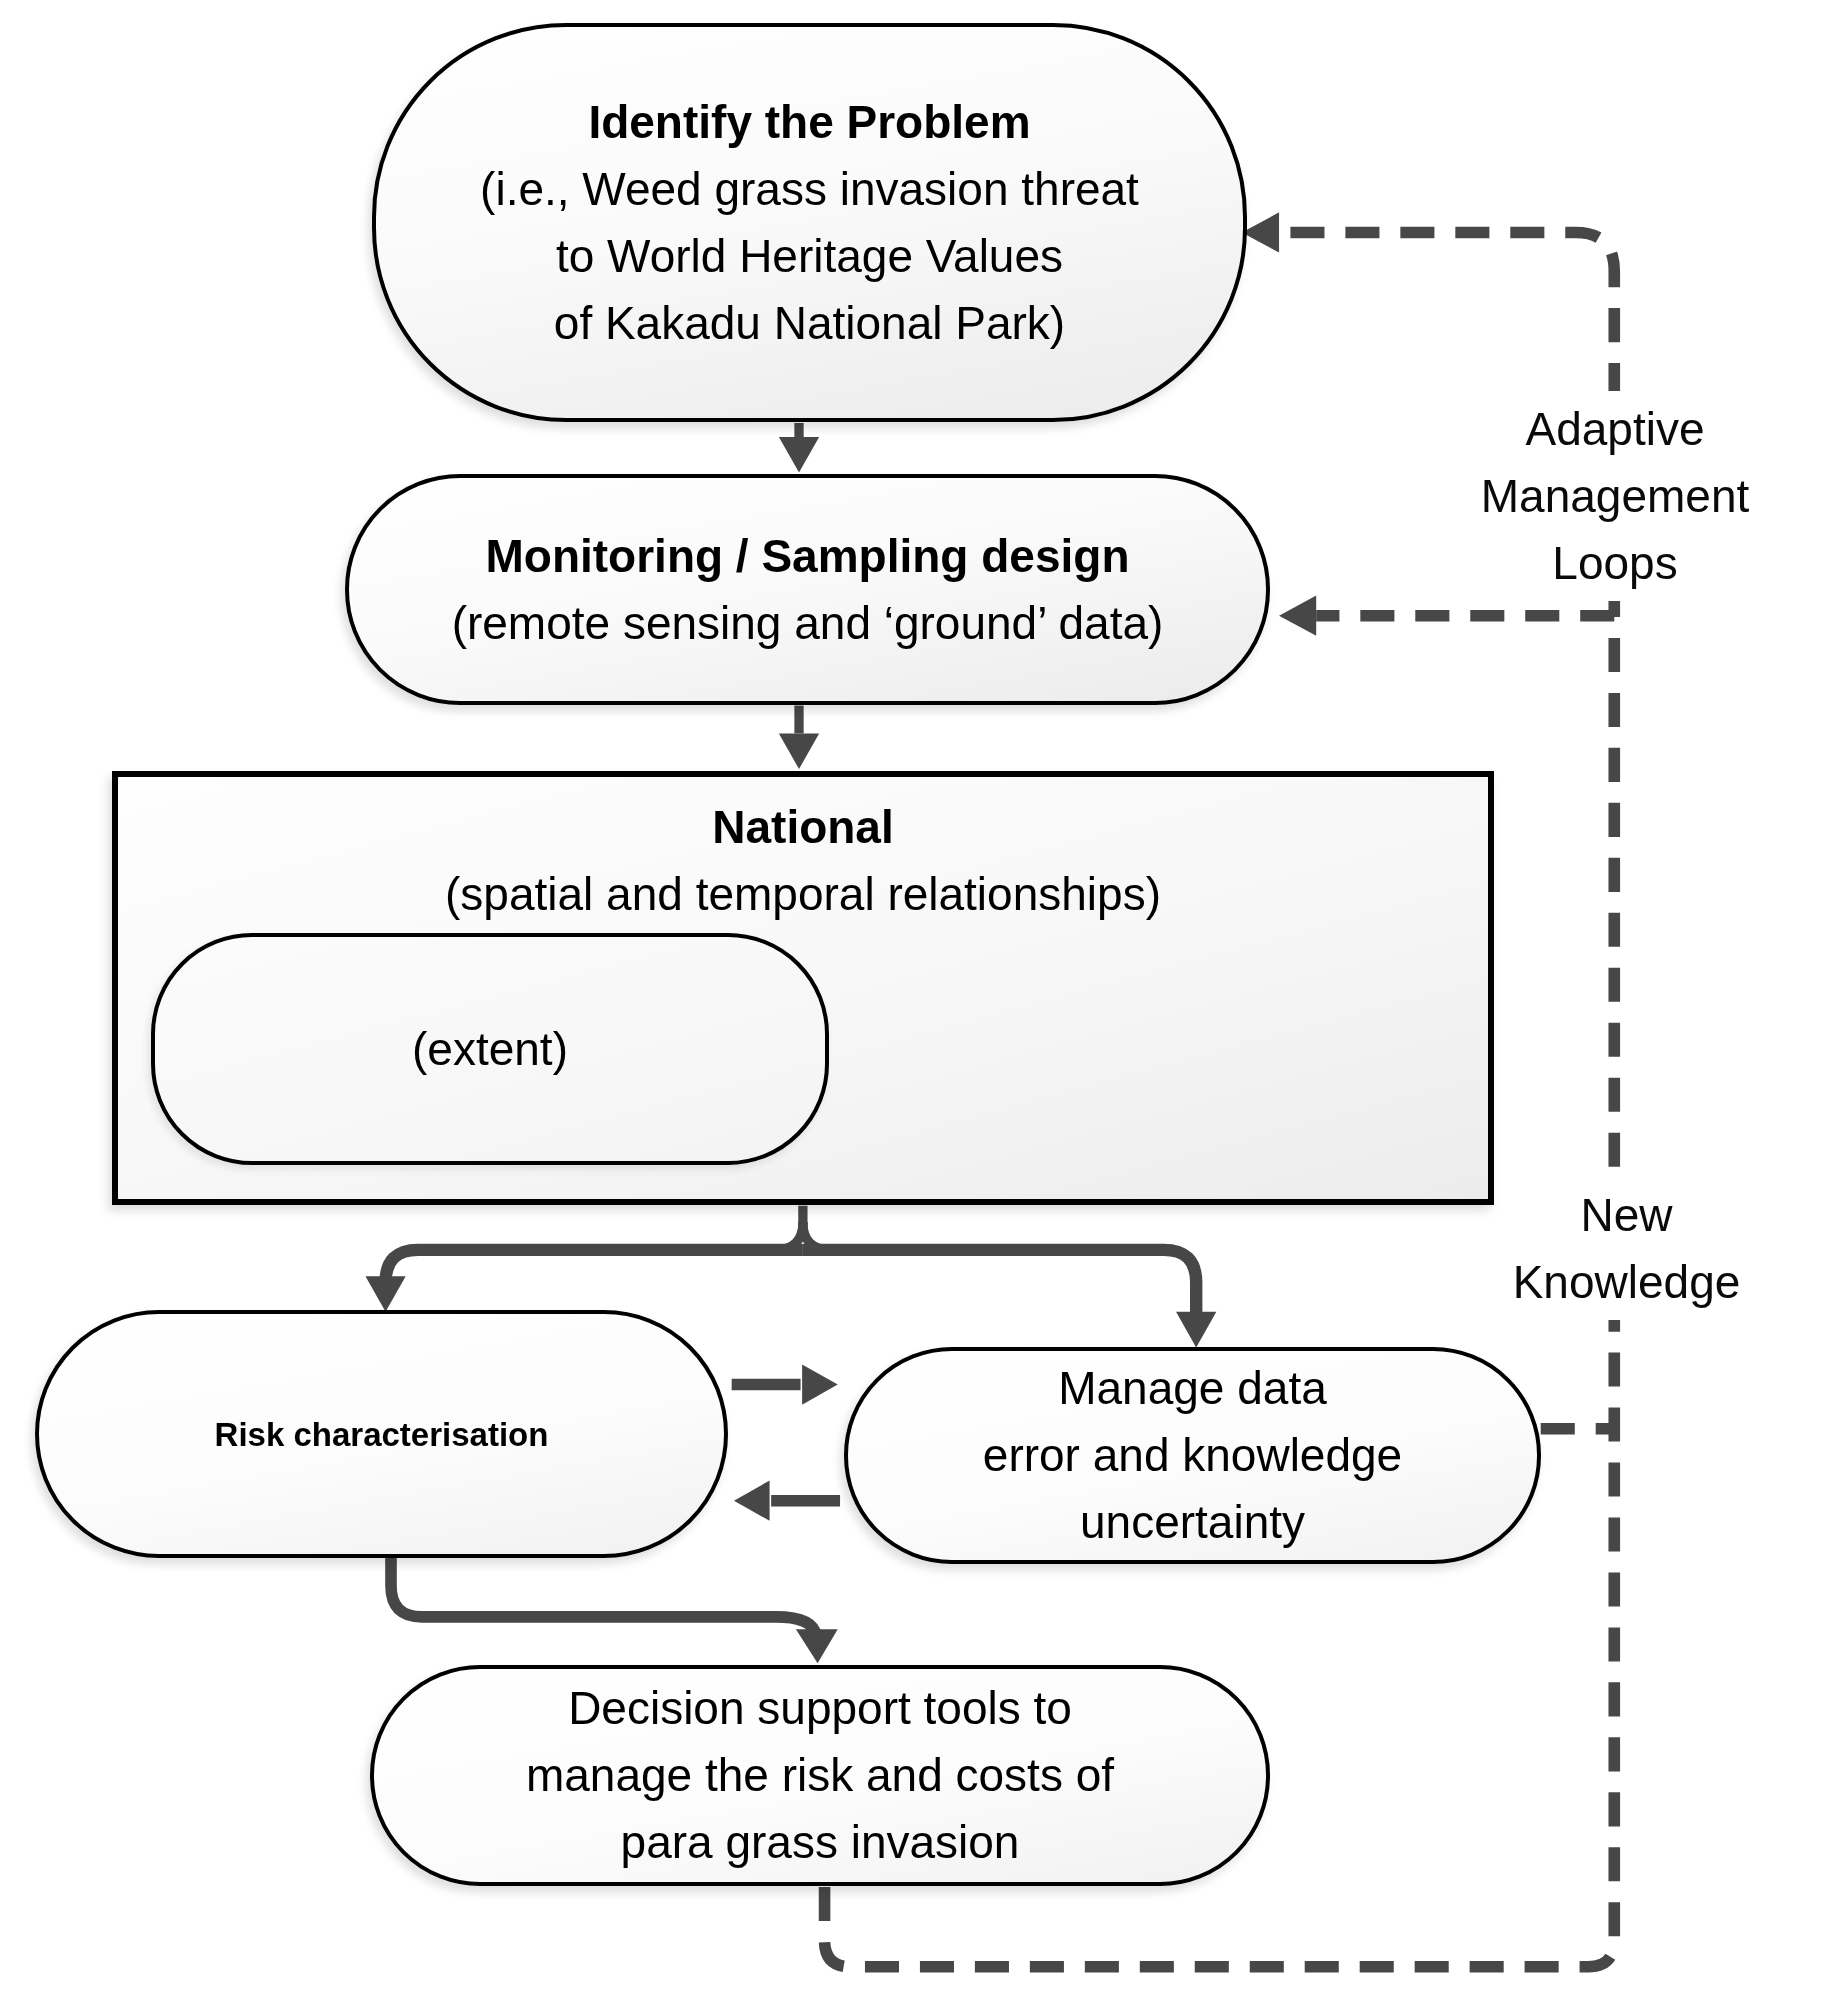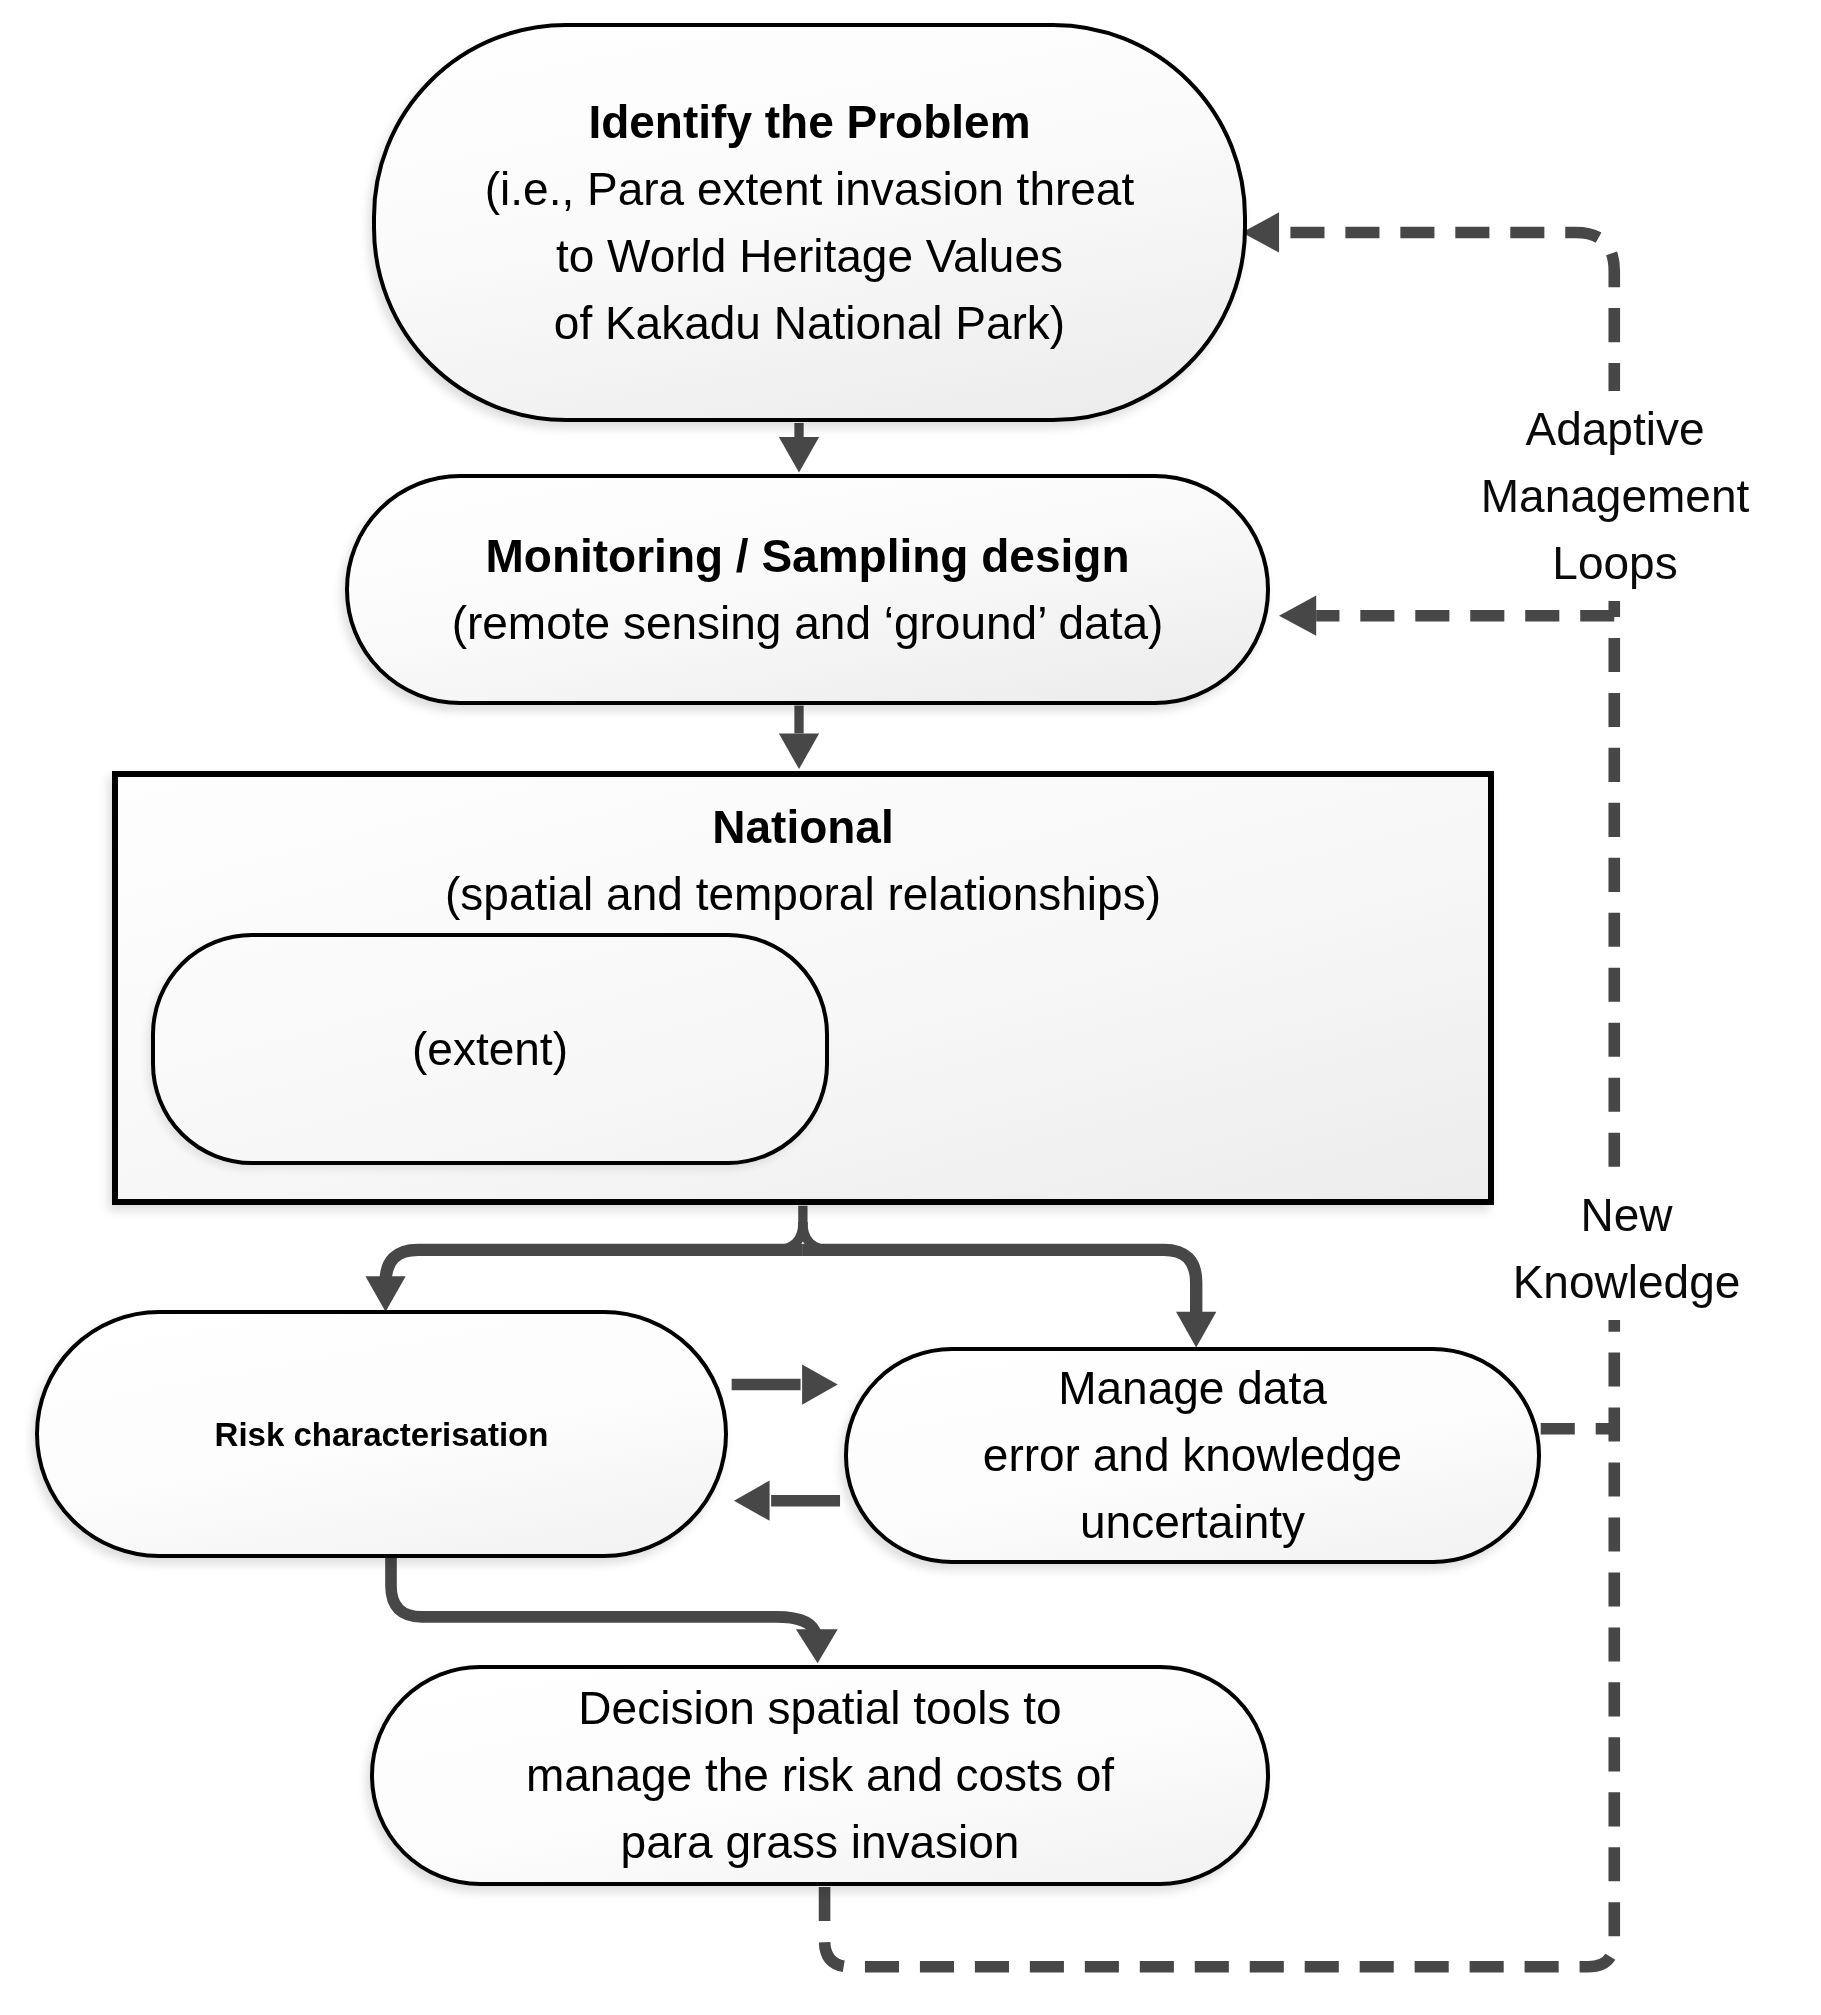--- a/index.html
+++ b/index.html
@@ -116,21 +116,21 @@
     <div>Loops</div>
   </div>
 
   <div class="label" style="left:1460px;top:1177px;width:333px;">
     <div>New</div>
     <div>Knowledge</div>
   </div>
 
   <div class="node" style="left:372px;top:23px;width:875px;height:399px;border-radius:194px;">
     <div class="t b">Identify the Problem</div>
-    <div class="t">(i.e., Para extent invasion threat</div>
+    <div class="t">(i.e., Weed grass invasion threat</div>
     <div class="t">to World Heritage Values</div>
     <div class="t">of Kakadu National Park)</div>
   </div>
 
   <div class="node" style="left:345px;top:474px;width:925px;height:231px;border-radius:115px;">
     <div class="t b">Monitoring / Sampling design</div>
     <div class="t">(remote sensing and ‘ground’ data)</div>
   </div>
 
   <div class="node rect" style="left:112px;top:771px;width:1382px;height:434px;">
@@ -148,20 +148,20 @@
   </div>
 
   <div class="node lite" style="left:844px;top:1347px;width:697px;height:217px;border-radius:108px;">
     <div class="t">Manage data</div>
     <div class="t">error and knowledge</div>
     <div class="t">uncertainty</div>
   </div>
 
   <div class="node lite" style="left:370px;top:1665px;width:900px;height:221px;border-radius:110px;">
     <div class="t">
-      <span class="b">Decision spatial tools</span><span> to</span>
+      <span class="b">Decision support tools</span><span> to</span>
     </div>
     <div class="t">manage the risk and costs of</div>
     <div class="t">para grass invasion</div>
   </div>
 
 </div>
 
 
 </body></html>

